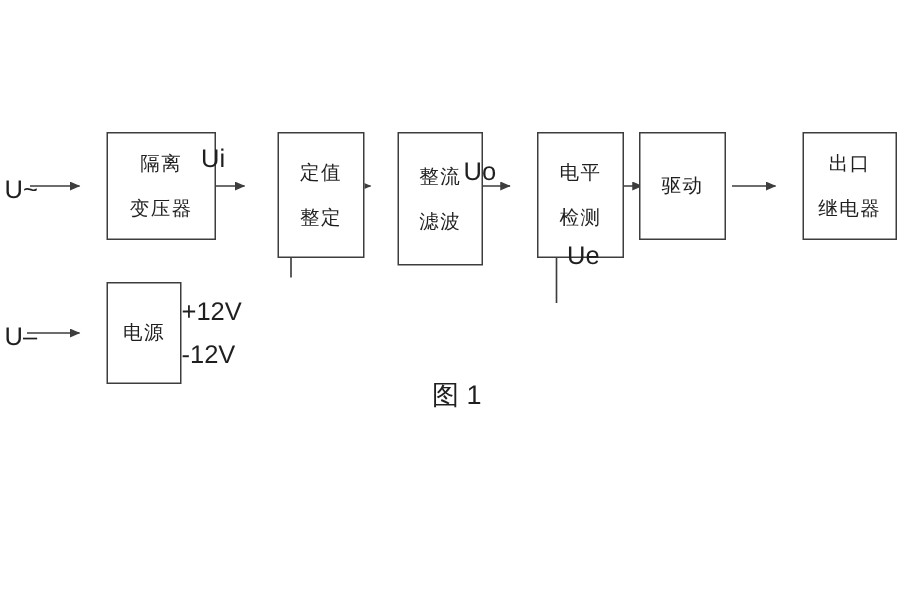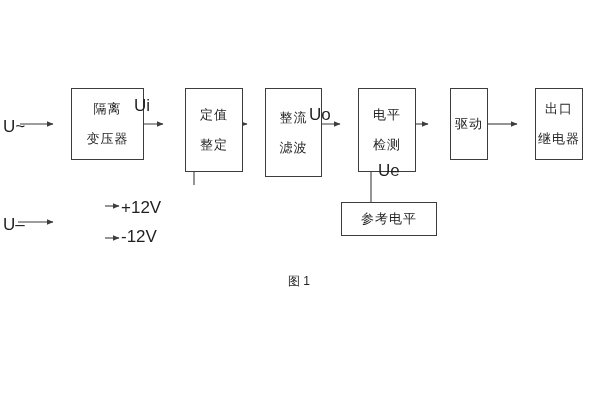--- a/index.html
+++ b/index.html
@@ -21,21 +21,21 @@
     display: flex;
     flex-direction: column;
     align-items: center;
     justify-content: center;
     gap: 12px;
     font-size: 13px;
     margin-left: 16px;
   }
   .box span { display: block; letter-spacing: 1px; white-space: nowrap; }
   .sig { position: absolute; font-size: 17px; white-space: nowrap; }
-  .caption { position: absolute; left: 288px; top: 273px; font-size: 12px; white-space: nowrap; }
+  .caption { position: absolute; left: 288px; top: 251px; font-size: 18px; white-space: nowrap; }
 </style>
 </head>
 <body>
 
 <div class="stage">
 
   <svg class="wires" width="600" height="400" viewBox="0 0 600 400" xmlns="http://www.w3.org/2000/svg">
     <defs>
       <marker id="ah" markerWidth="8" markerHeight="8" refX="6.5" refY="3" orient="auto" markerUnits="userSpaceOnUse">
         <path d="M0,0 L7,3 L0,6 Z" fill="#3d3d3d"></path>
@@ -69,34 +69,34 @@
   <div class="box" style="left:249px;top:88px;width:57px;height:89px">
     <span>整流</span>
     <span>滤波</span>
   </div>
 
   <div class="box" style="left:342px;top:88px;width:58px;height:84px">
     <span>电平</span>
     <span>检测</span>
   </div>
 
-  <div class="box" style="left:434px;top:88px;width:38px;height:72px">
+  <div class="box" style="left:410px;top:88px;width:58px;height:72px">
     <span>驱动</span>
   </div>
 
-  <div class="box" style="left:519px;top:88px;width:48px;height:72px">
+  <div class="box" style="left:519px;top:88px;width:63px;height:72px">
     <span>出口</span>
     <span>继电器</span>
   </div>
 
+  <div class="box" style="left:55px;top:188px;width:50px;height:68px">
+    <span>电源</span>
+  </div>
 
 
-  <div class="box" style="left:325px;top:202px;width:96px;height:34px">
-    <span>参考电平</span>
-  </div>
 
   <span class="sig" style="left:3px;top:117px">U~</span>
   <span class="sig" style="left:134px;top:96px">Ui</span>
   <span class="sig" style="left:309px;top:105px">Uo</span>
   <span class="sig" style="left:378px;top:161px">Ue</span>
   <span class="sig" style="left:121px;top:198px">+12V</span>
   <span class="sig" style="left:121px;top:227px">-12V</span>
   <span class="sig" style="left:3px;top:215px">U–</span>
 
   <span class="caption">图 1</span>

